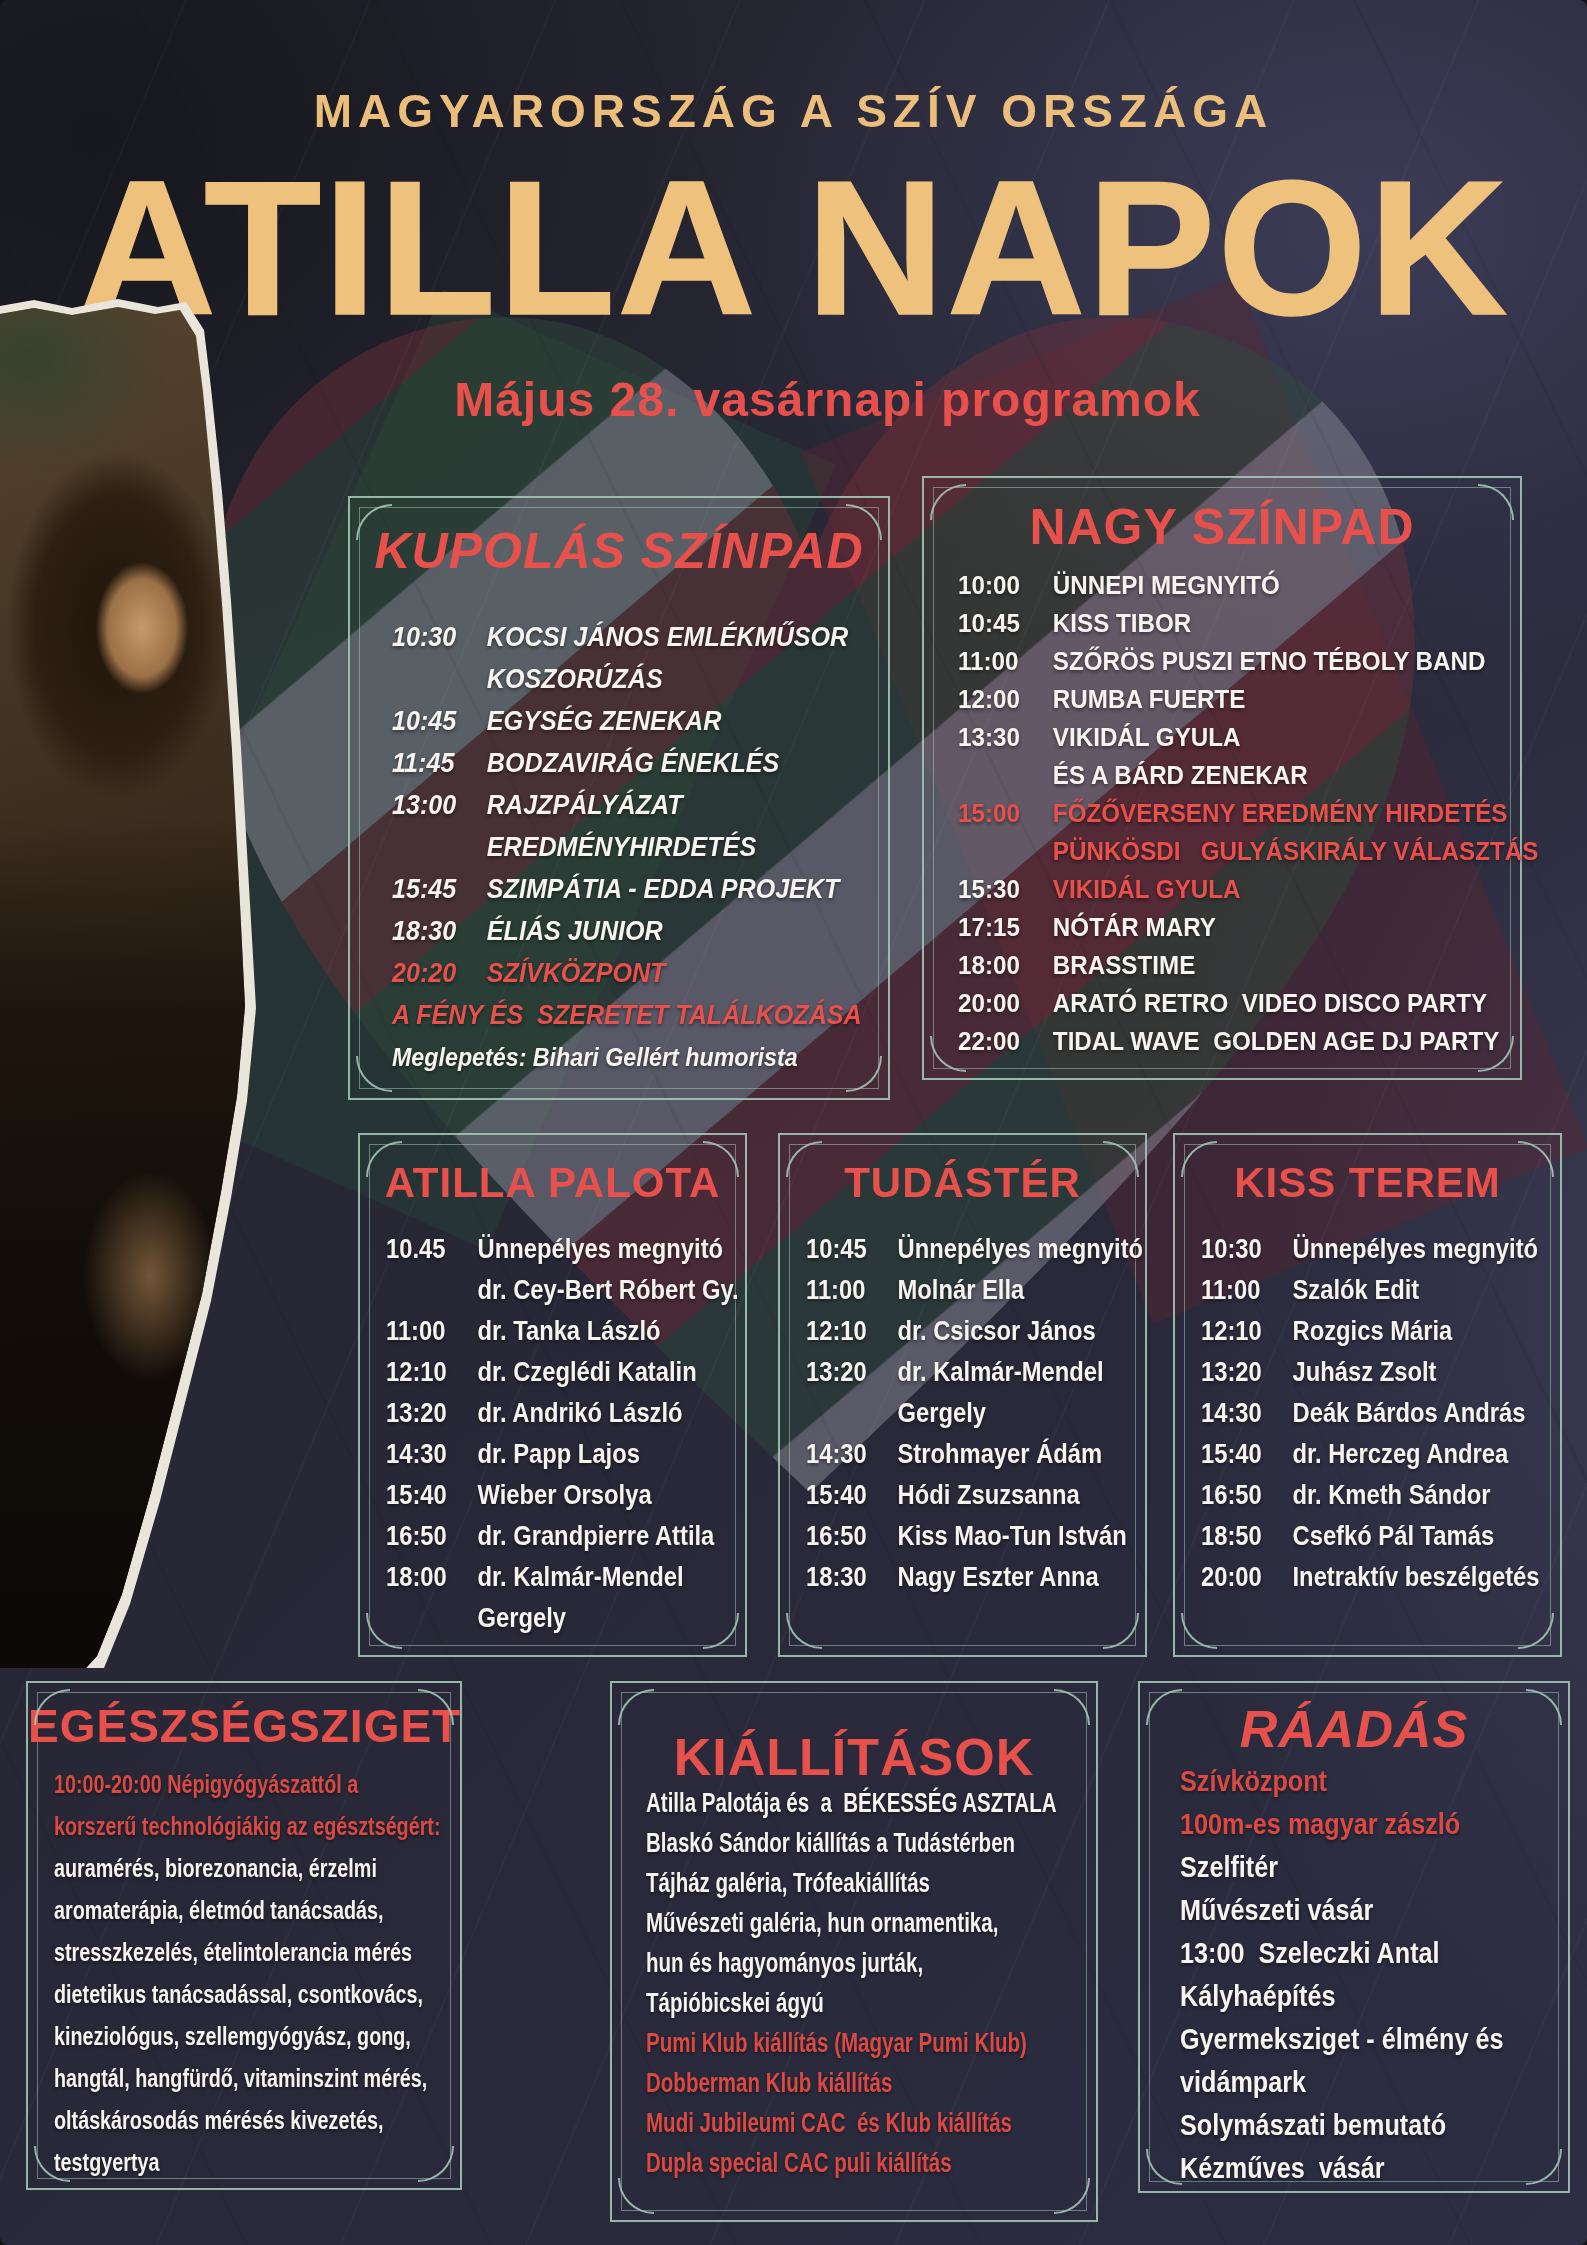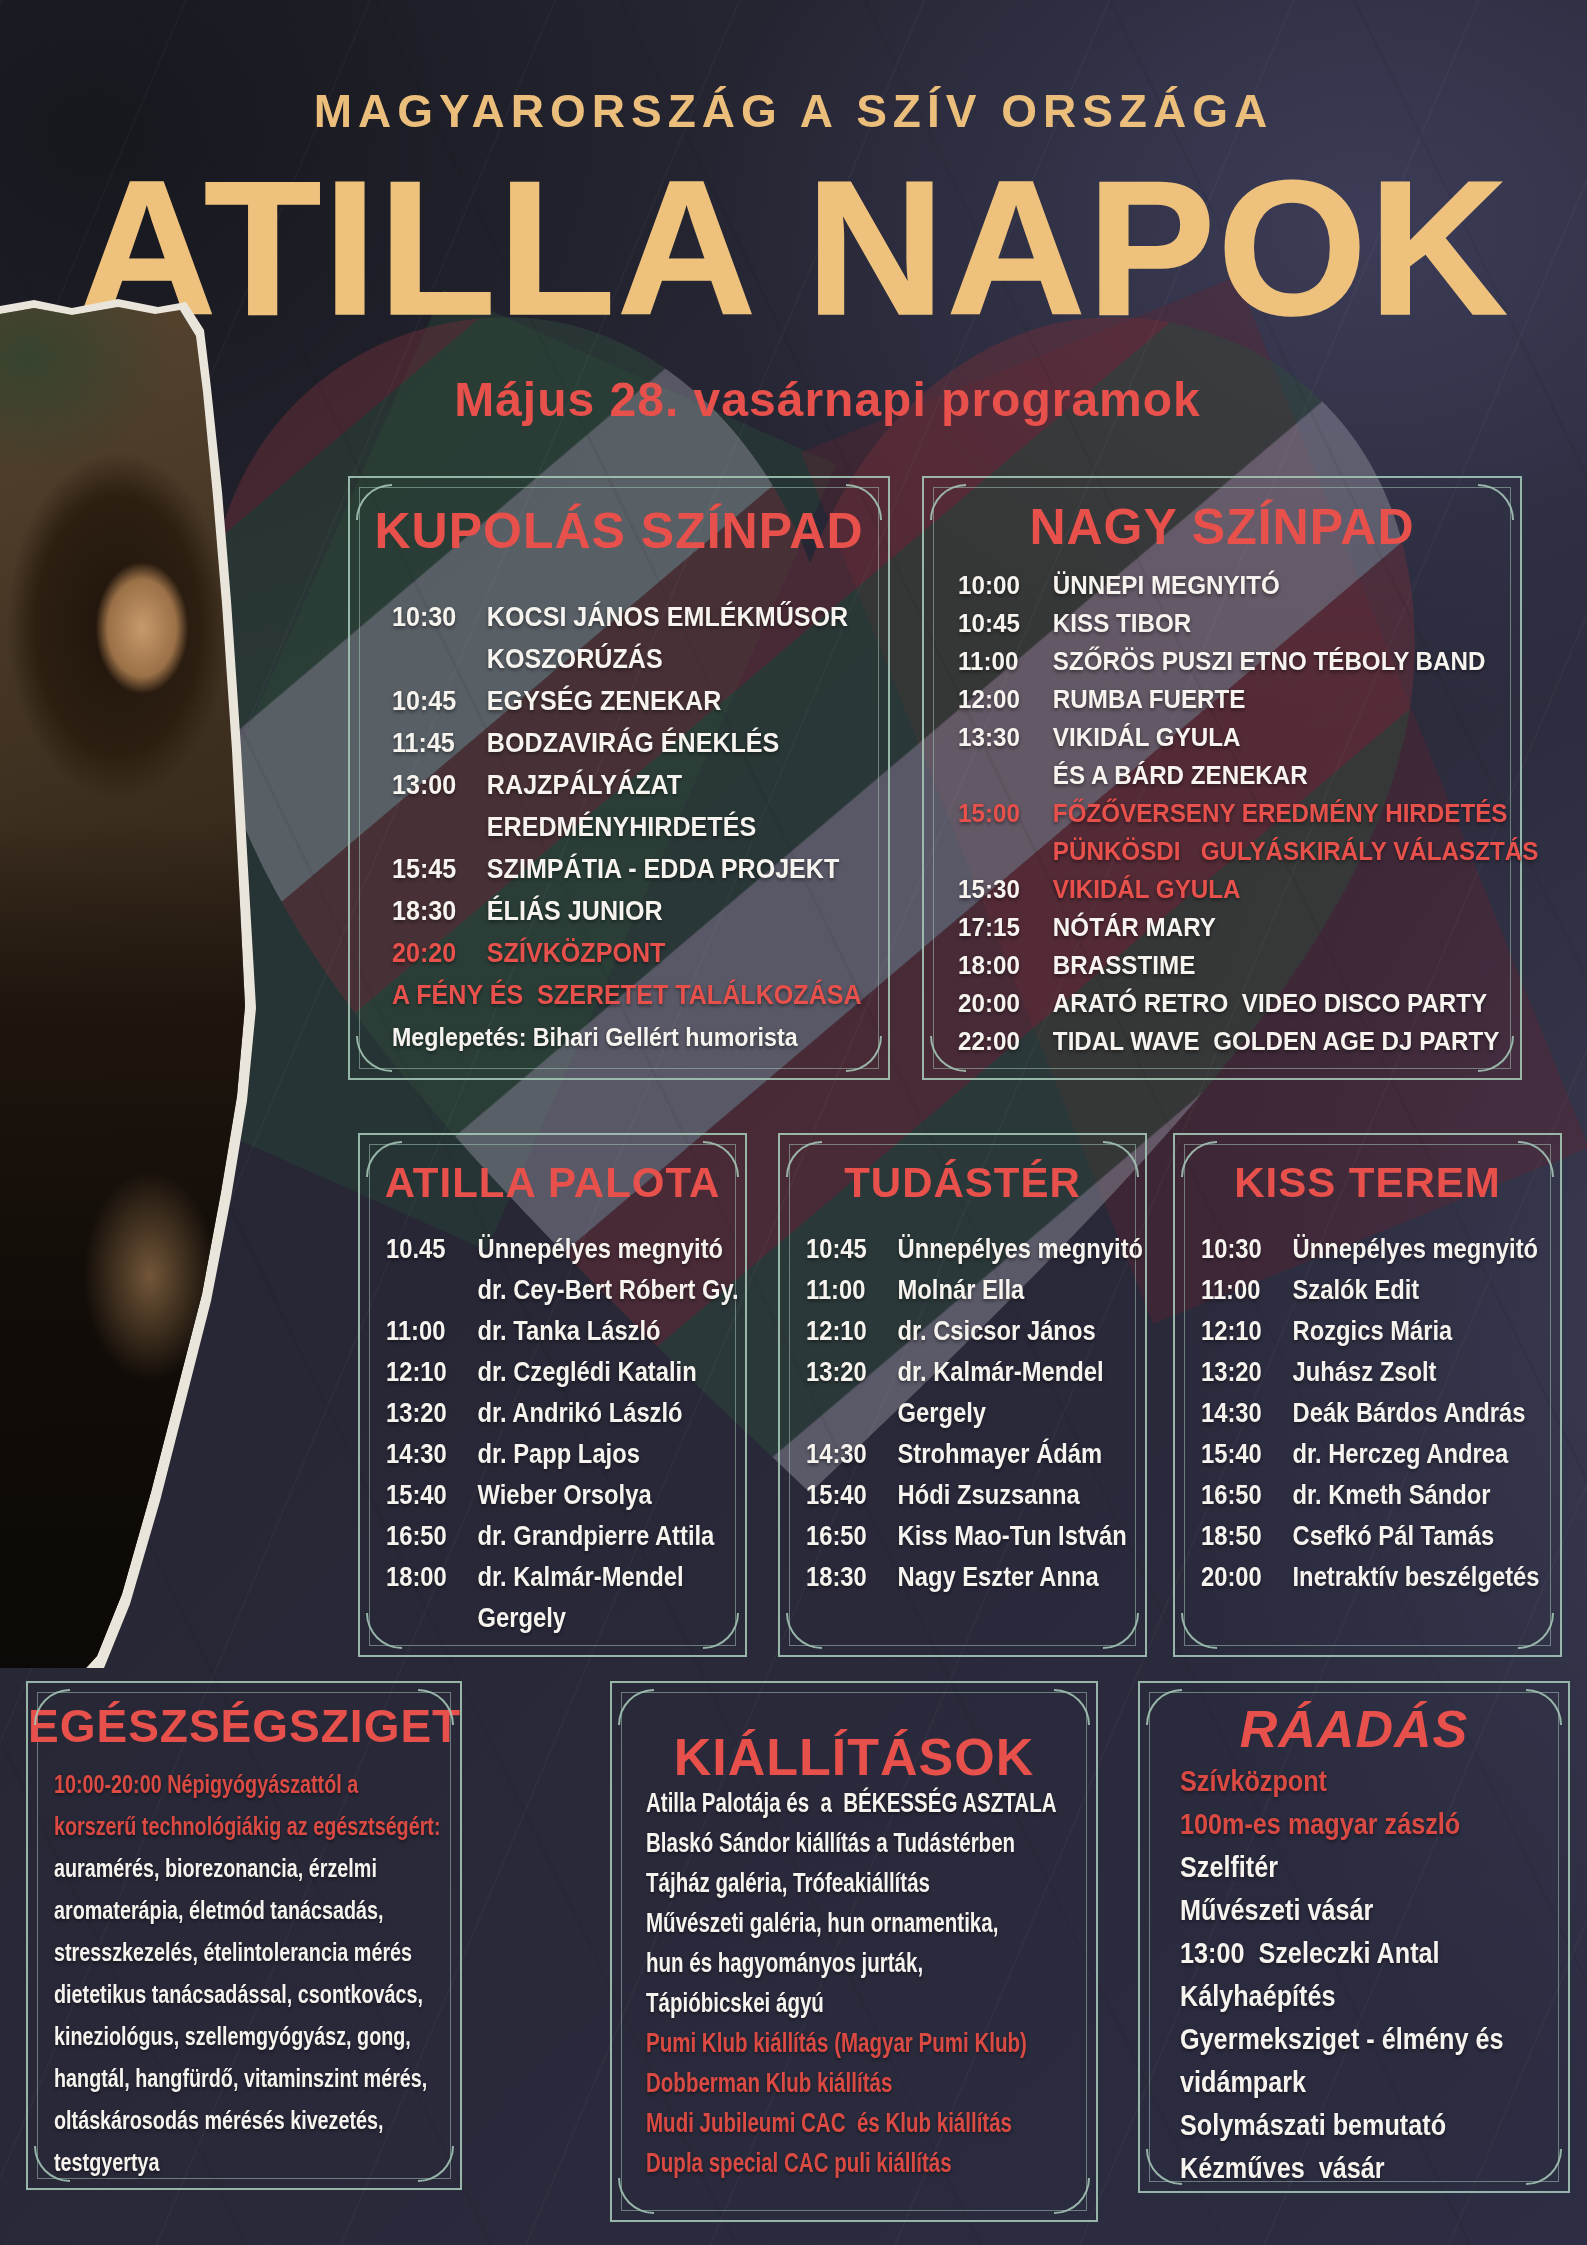--- a/index.html
+++ b/index.html
@@ -4,20 +4,21 @@
 <style>
   html,body{margin:0;padding:0;background:#121218;}
   .poster{
     position:relative;width:1587px;height:2245px;margin:0 auto;overflow:hidden;
     font-family:"Liberation Sans",sans-serif;font-weight:700;
     background:
       radial-gradient(1100px 850px at 86% 10%, #3c3c58 0%, rgba(60,60,88,0) 60%),
       radial-gradient(900px 1500px at 104% 58%, #38384f 0%, rgba(56,56,79,0) 55%),
       radial-gradient(1000px 900px at 6% 6%, #17171e 0%, rgba(23,23,30,0) 62%),
       linear-gradient(135deg,#23232e 0%,#272736 45%,#2d2d43 100%);
+    border-radius: 8px;
   }
   .creases{position:absolute;inset:0;pointer-events:none;
     background:
       repeating-linear-gradient(113deg, rgba(255,255,255,.025) 0 2px, rgba(255,255,255,0) 2px 170px),
       repeating-linear-gradient(64deg, rgba(0,0,0,.05) 0 3px, rgba(0,0,0,0) 3px 220px);
   }
   .shape{position:absolute;pointer-events:none;}
   .shape.green{left:250px;top:340px;width:430px;height:860px;background:rgba(40,72,55,.42);transform:rotate(24deg);}
   .shape.darkred{left:960px;top:330px;width:470px;height:940px;background:rgba(94,37,48,.38);transform:rotate(-22deg);}
   .heart-svg{position:absolute;left:180px;top:290px;width:1260px;height:1230px;opacity:.48;pointer-events:none;}
@@ -60,21 +61,21 @@
   .row{display:flex;gap:16px;align-items:baseline;}
   .row .time{flex:0 0 86px;white-space:pre;}
   .row .txt{white-space:pre;}
   .row.red{color:#e8514b;}
   .row.redtext .txt{color:#e8514b;}
   .row.fullred{color:#e8514b;}
   .row.fullnote{font-size:25px;}
   .rows,.lines{text-shadow:0 2px 4px rgba(0,0,0,.45);}
 
   
-  #kupolas{left:348px;top:476px;width:538px;height:600px;}
+  #kupolas{left:348px;top:496px;width:538px;height:600px;font-style:italic;}
   #kupolas .panel-title{top:24px;font-size:50px;}
   #kupolas .rows{left:42px;top:118px;font-size:27px;line-height:42px;transform:scaleX(.93);}
   #nagy{left:922px;top:476px;width:576px;height:600px;padding-left:20px;}
   #nagy .panel-title{top:20px;font-size:50px;}
   #nagy .rows{left:34px;top:88px;font-size:26px;line-height:38px;transform:scaleX(.93);}
 
   
   #palota{left:358px;top:1133px;width:385px;height:520px;}
   #tudaster{left:778px;top:1133px;width:365px;height:520px;}
   #szmo{left:1173px;top:1133px;width:385px;height:520px;}

